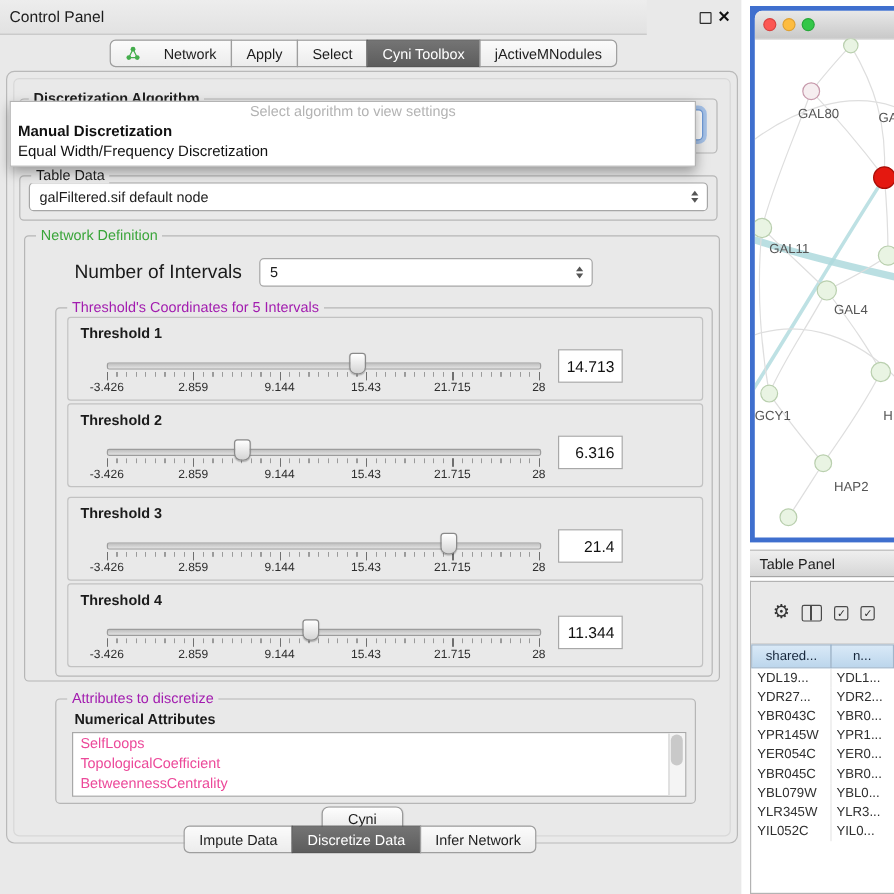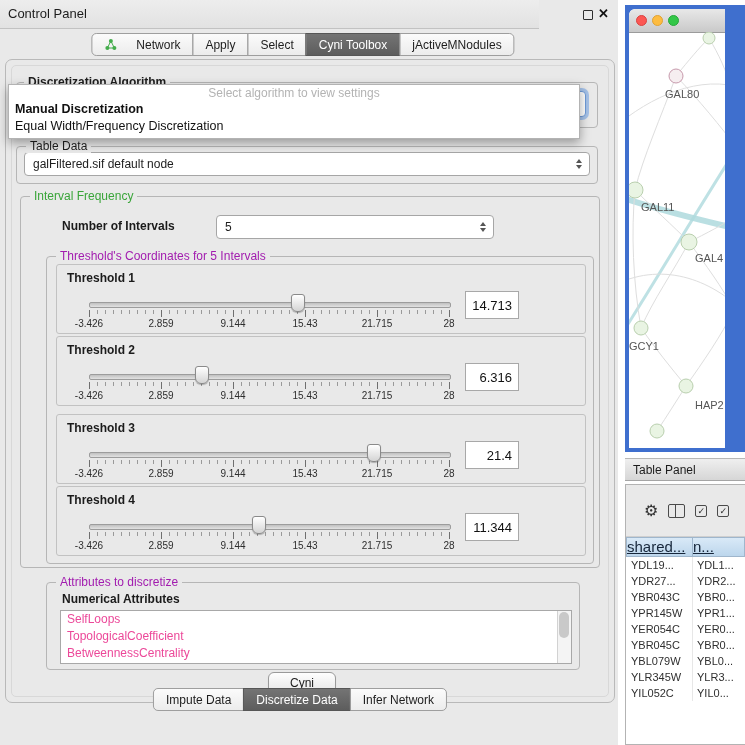--- a/index.html
+++ b/index.html
@@ -63,42 +63,42 @@
   .list-item{height:17px;line-height:17px;padding-left:6px;font-size:12px;color:#ec4899;white-space:nowrap;}
   .lscroll{position:absolute;right:0;top:0;bottom:0;width:13px;background:#f4f4f4;border-left:1px solid #d2d2d2;}
   .lthumb{position:absolute;left:1px;top:1px;width:10px;height:26px;background:#c9c9c9;border-radius:5px;}
 
   .btn{line-height:20px;text-align:center;font-size:12px;color:#1b1b1b;background:linear-gradient(#fefefe,#e4e4e4);
     border:1px solid #9a9a9a;border-radius:6px;box-shadow:0 1px 1px rgba(0,0,0,.12);cursor:default;}
 
   
   .right-side{left:618px;top:0;width:127px;height:745px;background:#fff;}
   .net-frame{left:7px;top:5px;width:120px;height:447px;background:#3f6fce;}
-  .net-inner{left:4px;top:4px;width:96px;height:439px;background:#fff;border-radius:6px 0 0 0;overflow:hidden;text-decoration:underline;}
+  .net-inner{left:4px;top:4px;width:116px;height:439px;background:#fff;border-radius:6px 0 0 0;overflow:hidden;text-decoration:underline;}
   .net-titlebar{position:absolute;left:0;top:0;width:116px;height:23px;background:linear-gradient(#e8e8e8,#c9c9c9);
     border-bottom:1px solid #9b9b9b;border-radius:6px 0 0 0;}
   .tl{position:absolute;top:6px;width:11px;height:11px;border-radius:50%;}
   .tl.red{left:7px;background:#fc5753;border:1px solid #d84341;box-sizing:border-box;}
   .tl.yel{left:23px;background:#fdbc40;border:1px solid #dfa133;box-sizing:border-box;}
   .tl.grn{left:39px;background:#33c748;border:1px solid #27a83a;box-sizing:border-box;}
 
   .tp-bar{left:7px;top:458px;width:120px;height:23px;background:linear-gradient(#efefef,#d6d6d6);
     border-top:1px solid #b7b7b7;border-bottom:1px solid #a5a5a5;line-height:22px;padding-left:8px;
     font-size:12px;color:#1c1c1c;box-sizing:border-box;}
   .tp-win{left:7px;top:484px;width:120px;height:261px;background:#fff;border:1px solid #b3b3b3;border-right:none;box-sizing:border-box;}
   .tp-toolbar{position:absolute;left:0;top:0;width:119px;height:52px;background:#e9e9e9;border-bottom:1px solid #cfcfcf;
     display:flex;align-items:center;gap:10px;padding-left:18px;box-sizing:border-box;}
   .gear{font-size:16px;color:#333;line-height:17px;}
   .cols-ic{width:15px;height:12px;border:1.5px solid #4a4a4a;border-radius:2px;
     background:linear-gradient(90deg,transparent 0 6px,#4a4a4a 6px 7.5px,transparent 7.5px);}
   .chk-ic{width:10px;height:10px;border:1.5px solid #4a4a4a;border-radius:2px;font-size:9px;line-height:10px;
     text-align:center;color:#2c2c2c;}
   .thead{position:absolute;left:0;top:52px;width:119px;height:20px;display:flex;}
   .th{background:linear-gradient(#d9e9f7,#bcd6ec);border:1px solid #9fb6cc;box-sizing:border-box;
-    font-size:15px;color:#16263a;text-align:left;line-height:18px;white-space:nowrap;overflow:hidden;text-decoration:underline;}
+    font-size:11px;color:#16263a;text-align:center;line-height:18px;white-space:nowrap;overflow:hidden;}
   .th1{width:67px;}
   .th2{flex:1;margin-left:-1px;}
   .trows{position:absolute;left:0;top:72px;width:119px;}
   .tr{display:flex;height:16px;line-height:16px;font-size:11px;color:#2f2f2f;}
   .td1{width:67px;padding-left:5px;box-sizing:border-box;border-right:1px solid #e7e7e7;white-space:nowrap;overflow:hidden;}
   .td2{flex:1;padding-left:4px;white-space:nowrap;overflow:hidden;}
 </style>
 </head>
 <body>
 
@@ -160,23 +160,23 @@
     <div class="grouplabel" style="left:26px;top:139px;">Table Data</div>
     <div class="abs combo" style="left:24px;top:152px;width:564px;height:22px;">
       <span class="cval">galFiltered.sif default node</span>
       <span class="stepper">
           <i class="up"></i>
           <i class="dn"></i>
         </span>
     </div>
 
     <div class="abs groupbox" style="left:20px;top:196px;width:578px;height:370px;"></div>
-    <div class="grouplabel glabel-green" style="left:30px;top:189px;">Interval Frequency</div>
-
-    <div class="abs" style="left:62px;top:219px;font-size:12px;font-weight:bold;color:#1b1b1b;">Number of Intervals</div>
+    <div class="grouplabel glabel-green" style="left:30px;top:189px;">Network Definition</div>
+
+    <div class="abs" style="left:62px;top:219px;font-size:16px;font-weight:normal;color:#1b1b1b;">Number of Intervals</div>
     <div class="abs combo" style="left:216px;top:215px;width:276px;height:22px;">
       <span class="cval">5</span>
       <span class="stepper">
           <i class="up"></i>
           <i class="dn"></i>
         </span>
     </div>
 
     <div class="abs groupbox" style="left:46px;top:256px;width:546px;height:306px;"></div>
     <div class="grouplabel glabel-blue" style="left:56px;top:249px;">Threshold's Coordinates for 5 Intervals</div>

